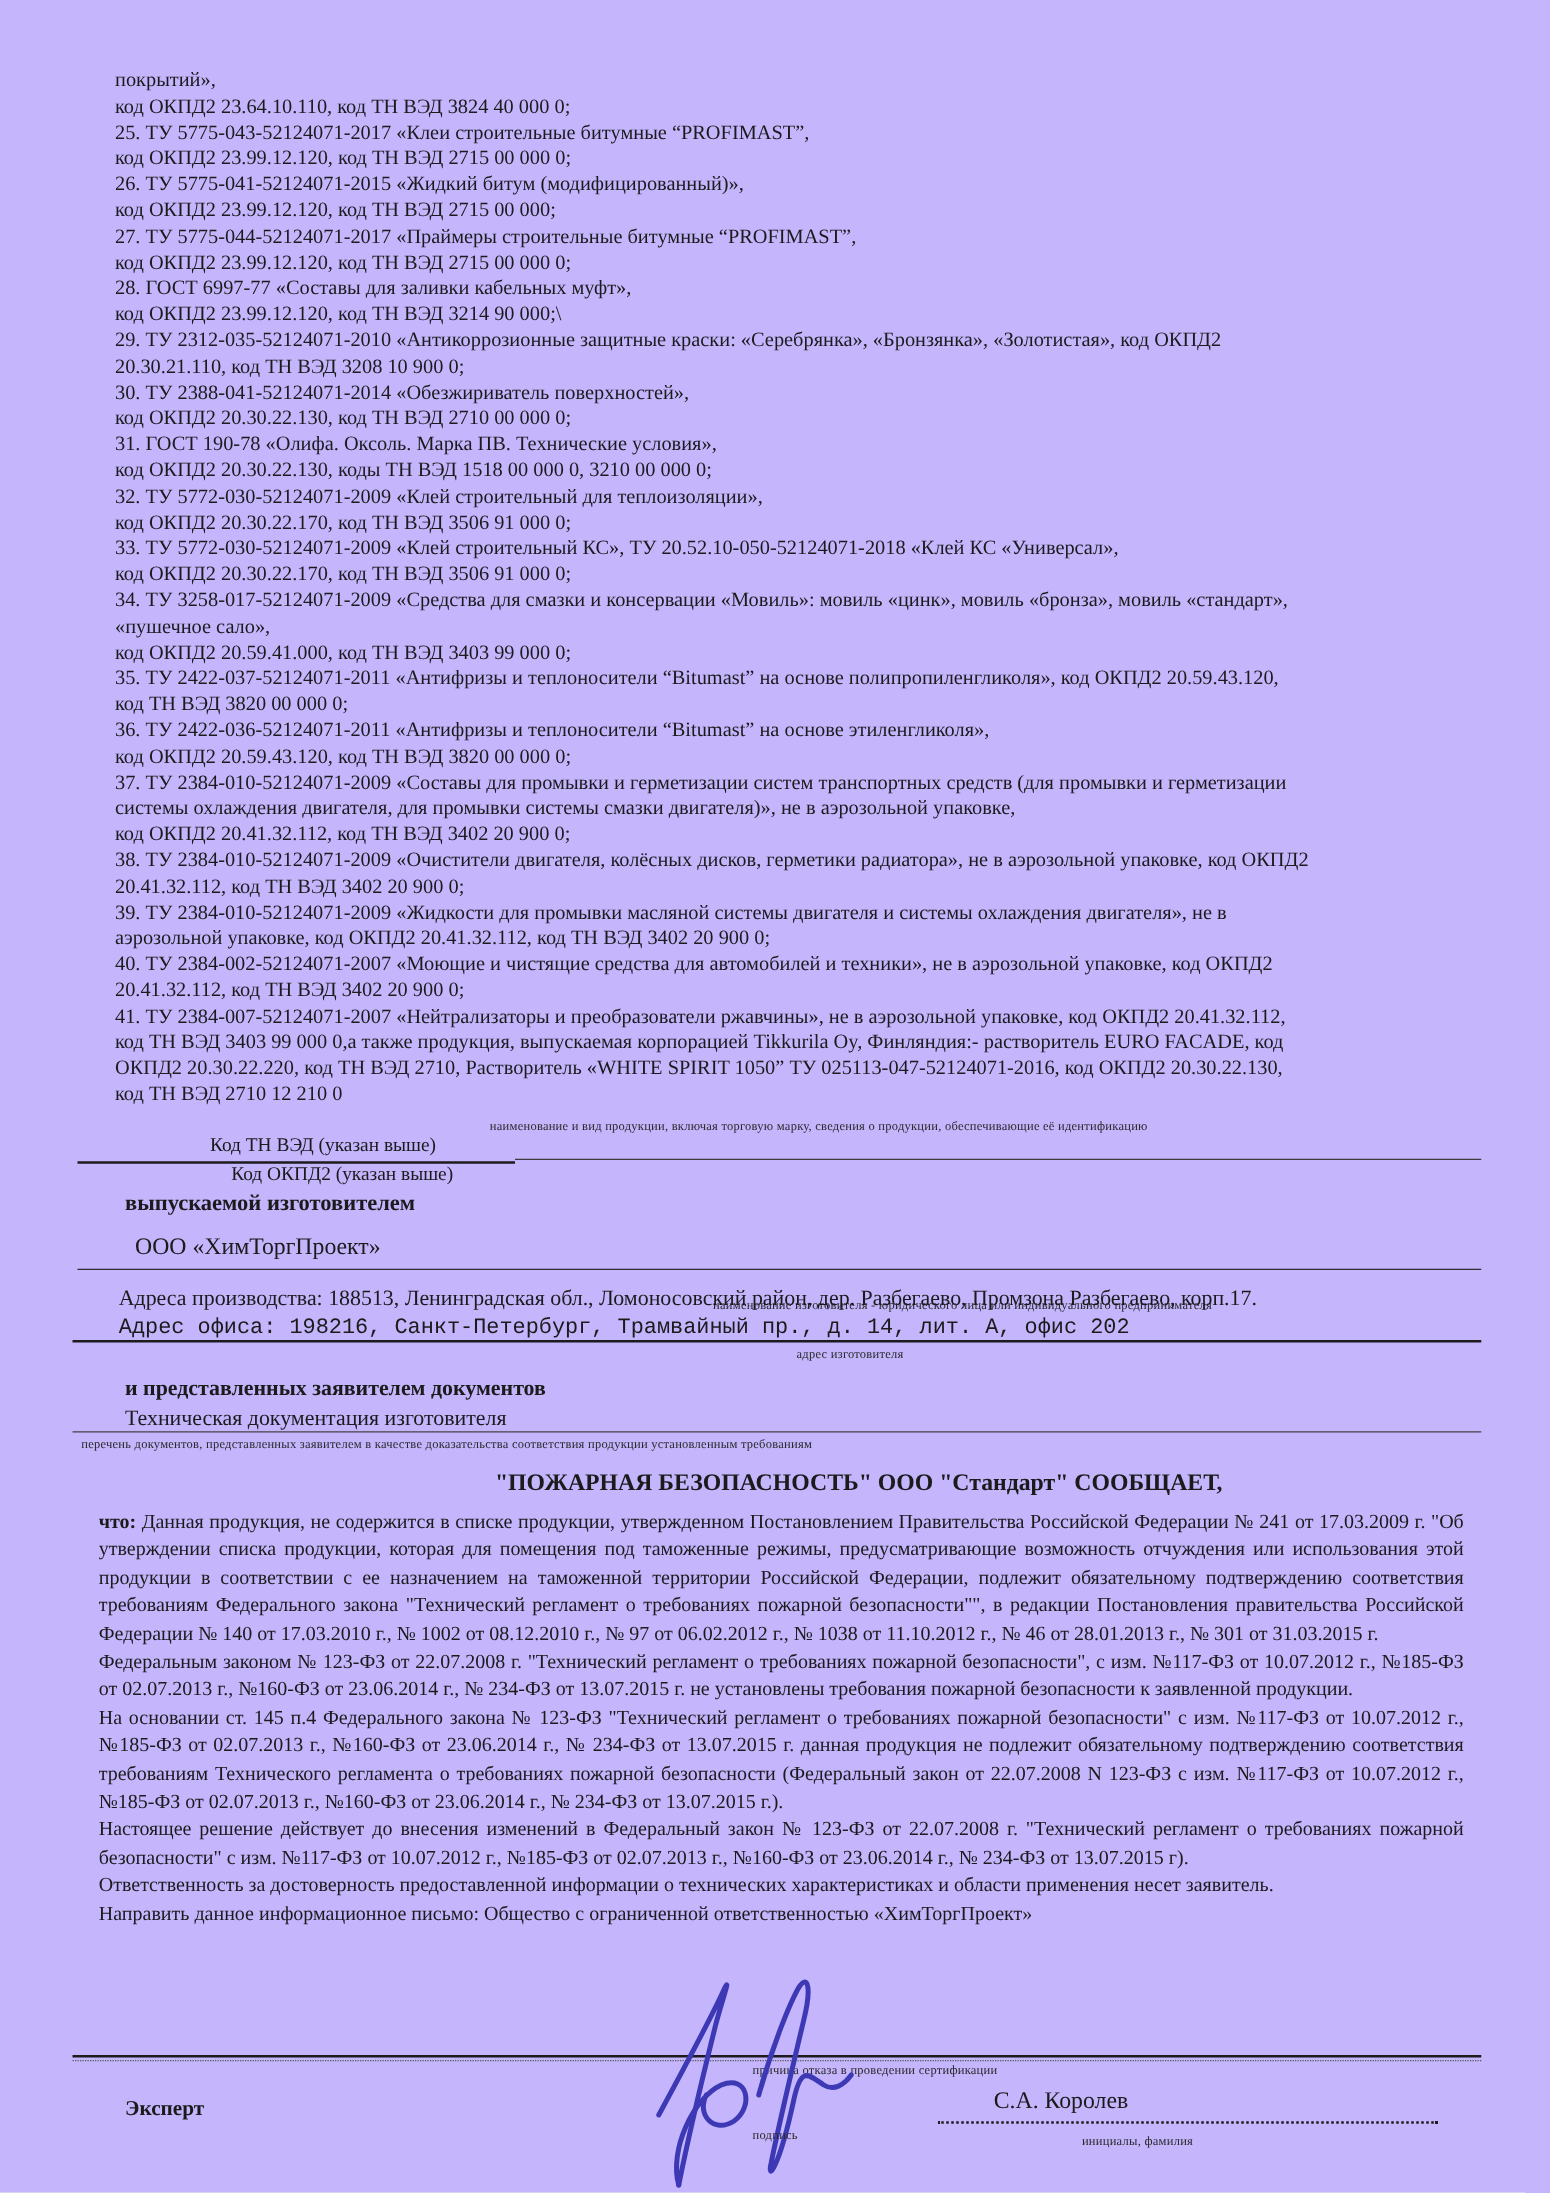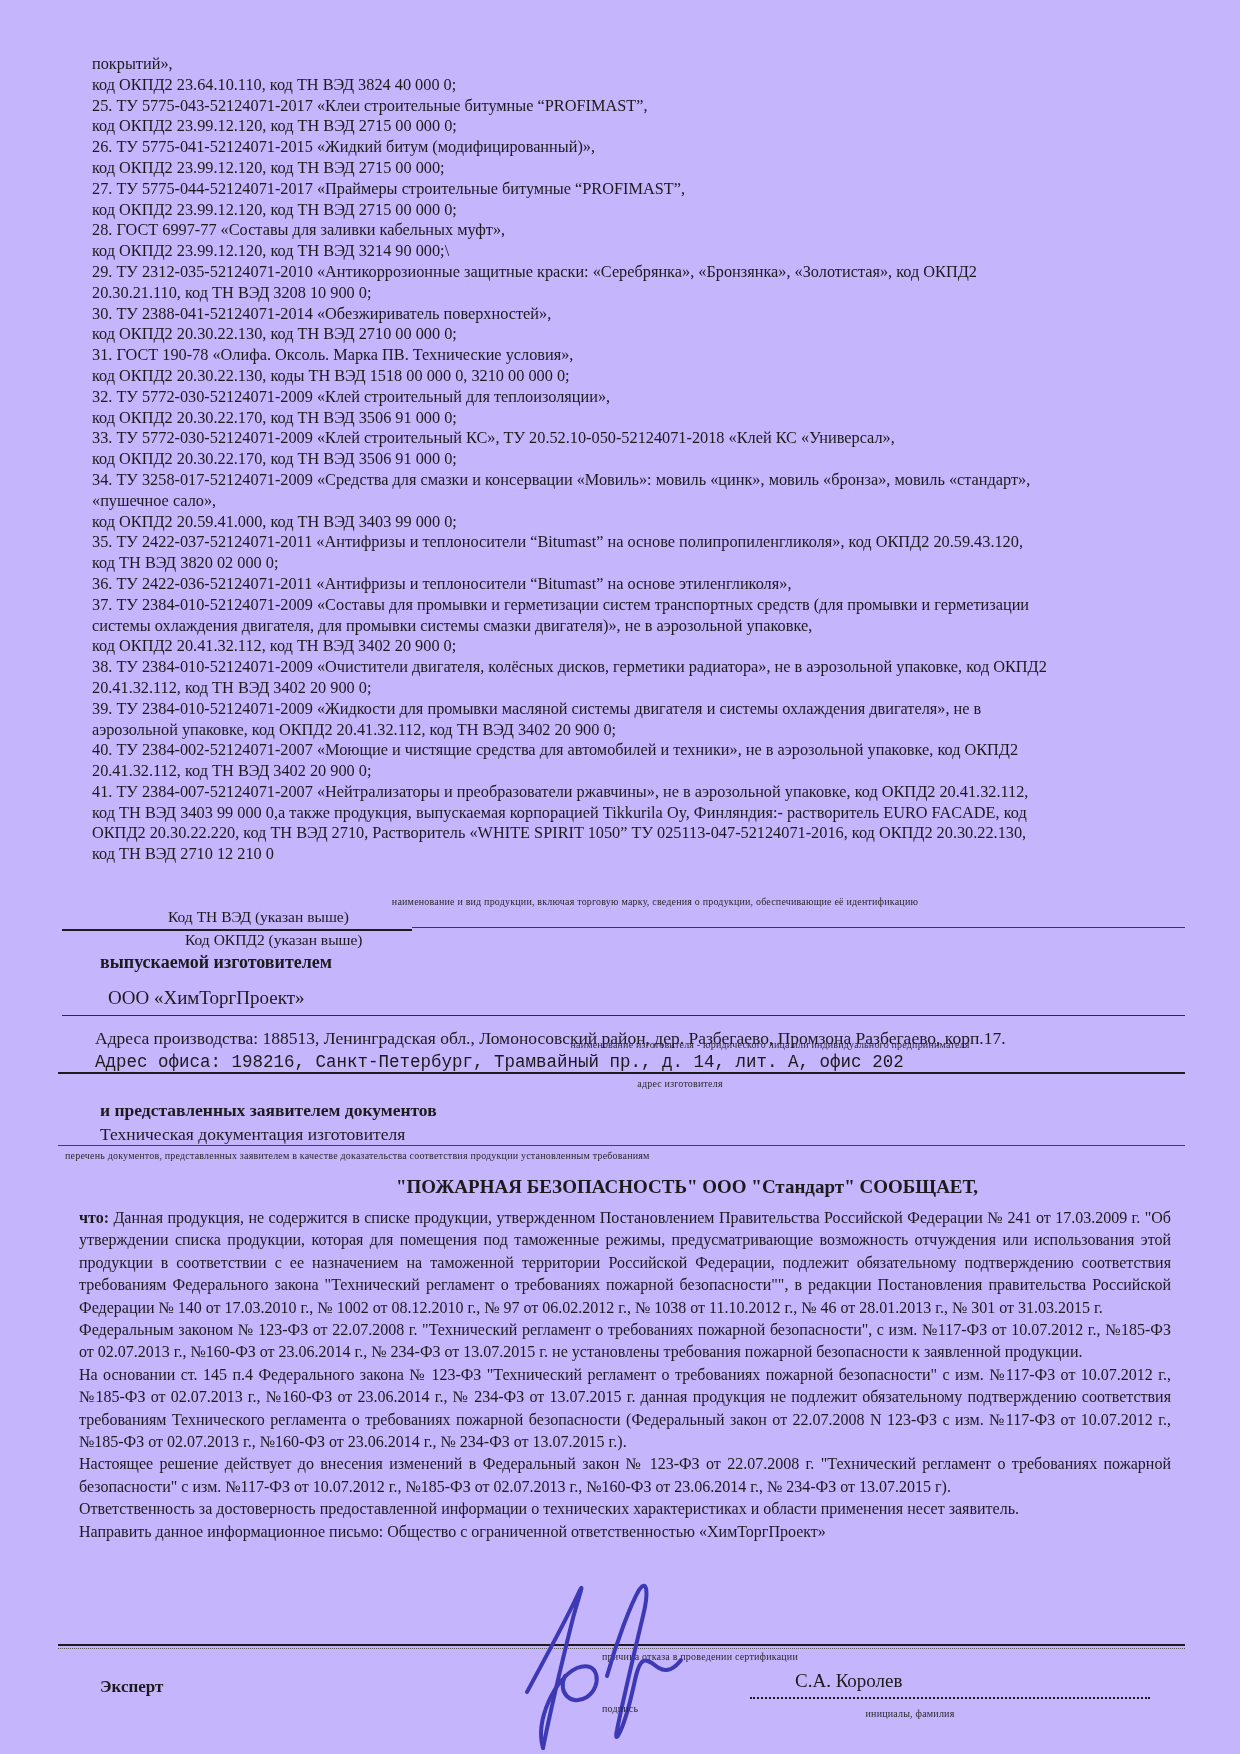--- a/index.html
+++ b/index.html
@@ -52,22 +52,23 @@
       <div class="pl-line">31. ГОСТ 190-78 «Олифа. Оксоль. Марка ПВ. Технические условия»,</div>
       <div class="pl-line">код ОКПД2 20.30.22.130, коды ТН ВЭД 1518 00 000 0, 3210 00 000 0;</div>
       <div class="pl-line">32. ТУ 5772-030-52124071-2009 «Клей строительный для теплоизоляции»,</div>
       <div class="pl-line">код ОКПД2 20.30.22.170, код ТН ВЭД 3506 91 000 0;</div>
       <div class="pl-line">33. ТУ 5772-030-52124071-2009 «Клей строительный КС», ТУ 20.52.10-050-52124071-2018 «Клей КС «Универсал»,</div>
       <div class="pl-line">код ОКПД2 20.30.22.170, код ТН ВЭД 3506 91 000 0;</div>
       <div class="pl-line">34. ТУ 3258-017-52124071-2009 «Средства для смазки и консервации «Мовиль»: мовиль «цинк», мовиль «бронза», мовиль «стандарт»,</div>
       <div class="pl-line">«пушечное сало»,</div>
       <div class="pl-line">код ОКПД2 20.59.41.000, код ТН ВЭД 3403 99 000 0;</div>
       <div class="pl-line">35. ТУ 2422-037-52124071-2011 «Антифризы и теплоносители “Bitumast” на основе полипропиленгликоля», код ОКПД2 20.59.43.120,</div>
-      <div class="pl-line">код ТН ВЭД 3820 02 000 0;</div>
+      <div class="pl-line">код ТН ВЭД 3820 00 000 0;</div>
       <div class="pl-line">36. ТУ 2422-036-52124071-2011 «Антифризы и теплоносители “Bitumast” на основе этиленгликоля»,</div>
+      <div class="pl-line">код ОКПД2 20.59.43.120, код ТН ВЭД 3820 00 000 0;</div>
       <div class="pl-line">37. ТУ 2384-010-52124071-2009 «Составы для промывки и герметизации систем транспортных средств (для промывки и герметизации</div>
       <div class="pl-line">системы охлаждения двигателя, для промывки системы смазки двигателя)», не в аэрозольной упаковке,</div>
       <div class="pl-line">код ОКПД2 20.41.32.112, код ТН ВЭД 3402 20 900 0;</div>
       <div class="pl-line">38. ТУ 2384-010-52124071-2009 «Очистители двигателя, колёсных дисков, герметики радиатора», не в аэрозольной упаковке, код ОКПД2</div>
       <div class="pl-line">20.41.32.112, код ТН ВЭД 3402 20 900 0;</div>
       <div class="pl-line">39. ТУ 2384-010-52124071-2009 «Жидкости для промывки масляной системы двигателя и системы охлаждения двигателя», не в</div>
       <div class="pl-line">аэрозольной упаковке, код ОКПД2 20.41.32.112, код ТН ВЭД 3402 20 900 0;</div>
       <div class="pl-line">40. ТУ 2384-002-52124071-2007 «Моющие и чистящие средства для автомобилей и техники», не в аэрозольной упаковке, код ОКПД2</div>
       <div class="pl-line">20.41.32.112, код ТН ВЭД 3402 20 900 0;</div>
       <div class="pl-line">41. ТУ 2384-007-52124071-2007 «Нейтрализаторы и преобразователи ржавчины», не в аэрозольной упаковке, код ОКПД2 20.41.32.112,</div>

